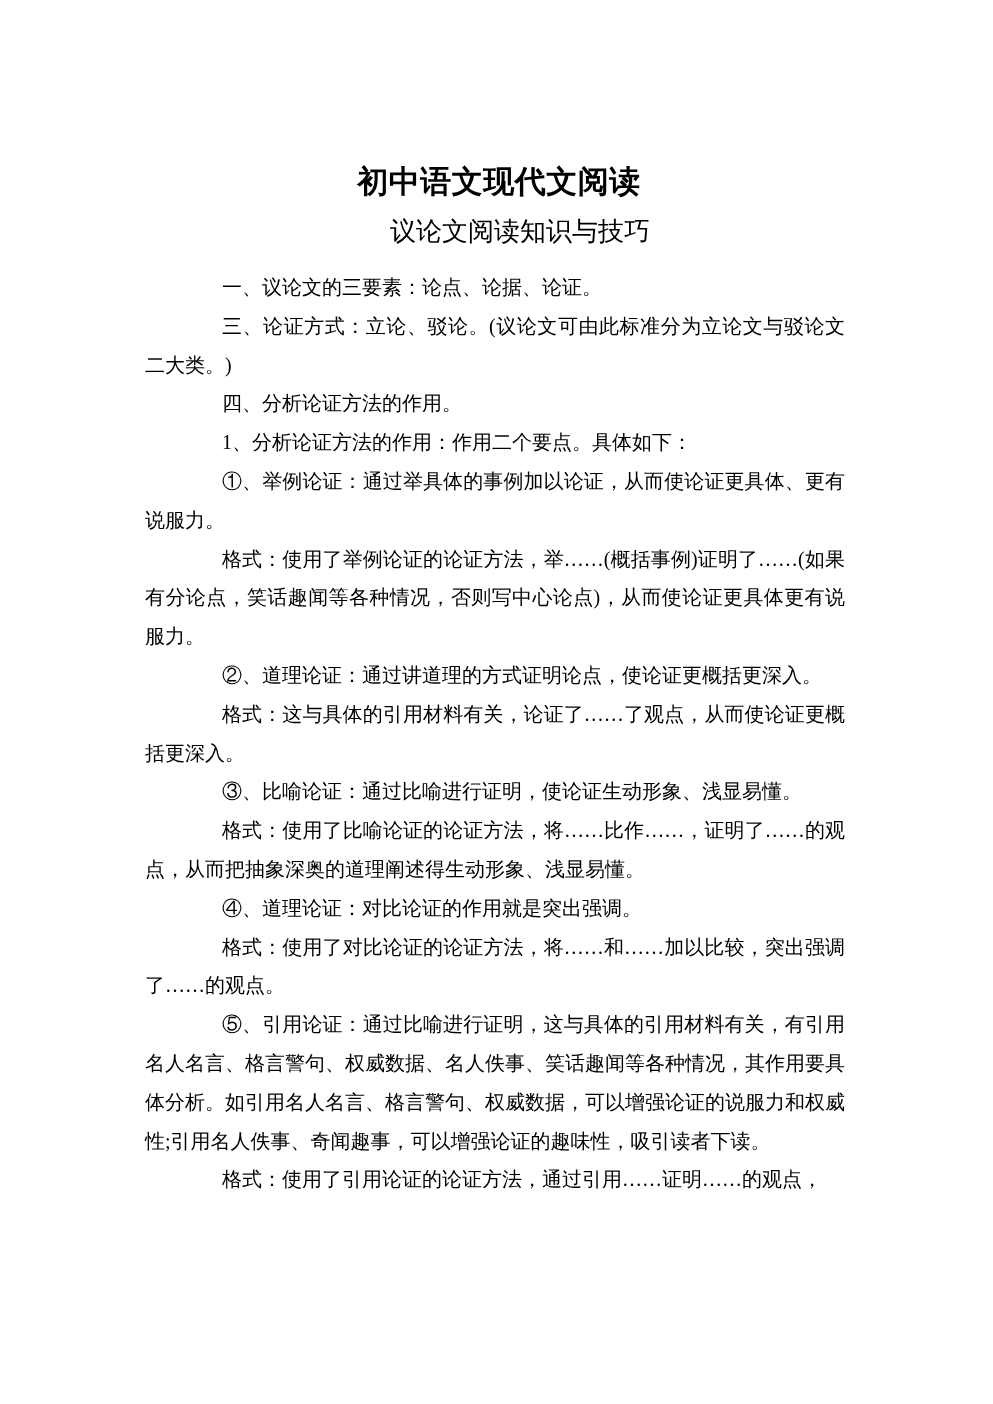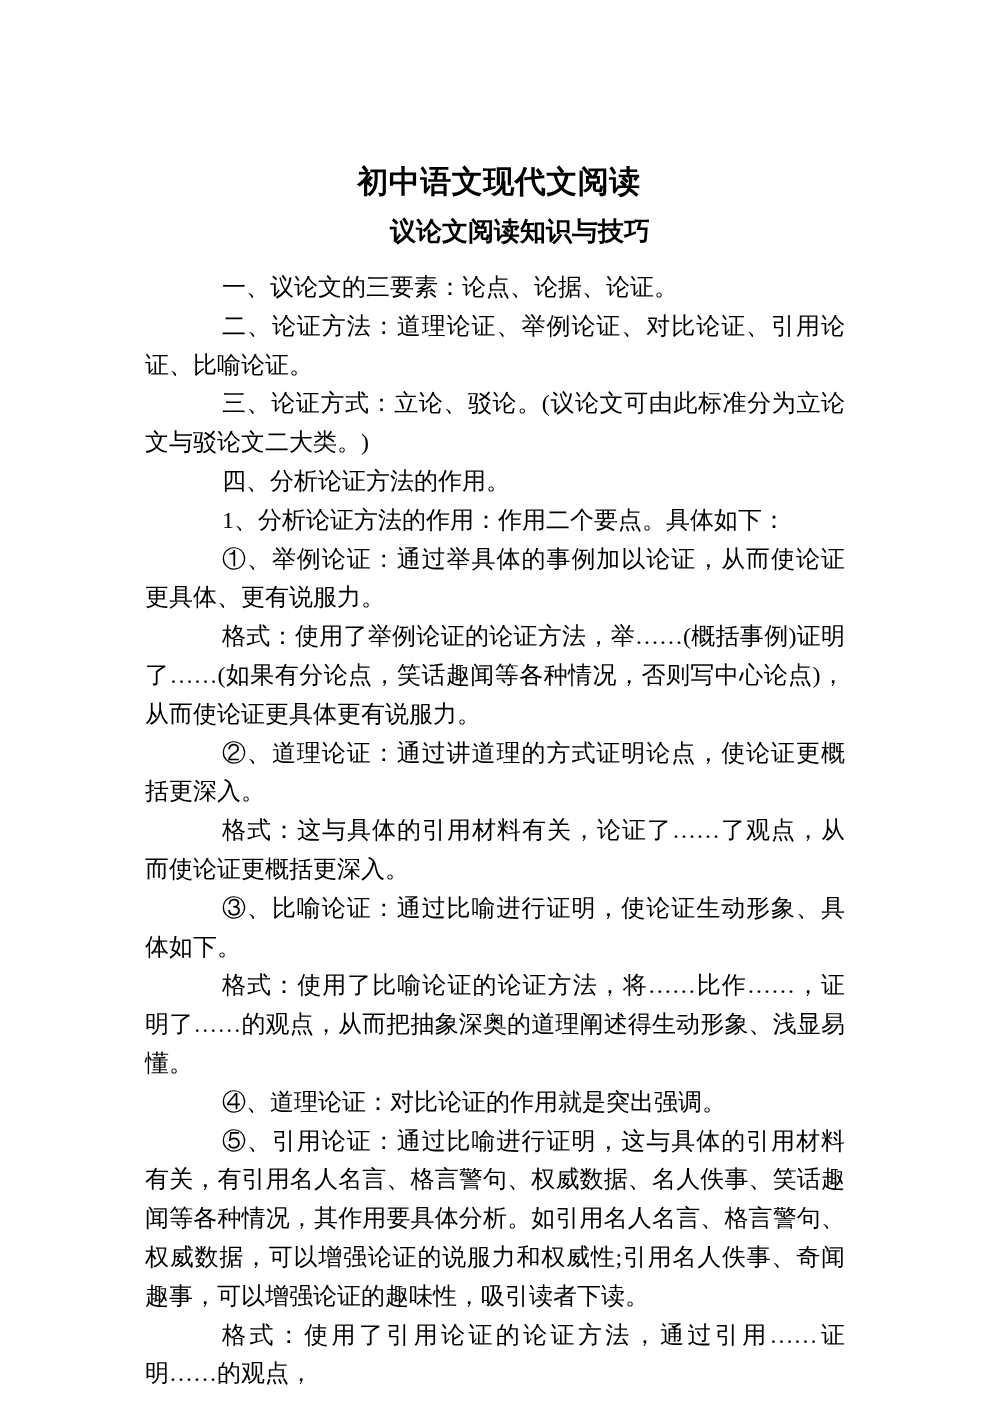--- a/index.html
+++ b/index.html
@@ -31,54 +31,54 @@
     line-height: 44px;
     text-align: center;
     letter-spacing: 0.5px;
     white-space: nowrap;
   }
   .doc-subtitle {
     margin: 8px 0 0 0;
     position: relative;
     left: 25px;
     font-size: 26px;
-    font-weight: bold;
+    font-weight: normal;
     line-height: 40px;
     text-align: center;
     white-space: nowrap;
   }
   .body-text {
     margin-top: 16px;
-    font-size: 24px;
+    font-size: 20px;
     line-height: 38.8px;
     text-align: justify;
   }
   .body-text p.para {
     margin: 0;
     padding: 0;
     text-indent: 77px;
   }
 </style>
 </head>
 <body>
 
 <div class="page">
   <div class="content">
     <h1 class="doc-title">初中语文现代文阅读</h1>
     <h2 class="doc-subtitle">议论文阅读知识与技巧</h2>
     <div class="body-text">
         <p class="para">一、议论文的三要素：论点、论据、论证。</p>
-        <p class="para">二、论证方法：道理论证、举例论证、对比论证、引用论证、比喻论证。</p>
         <p class="para">三、论证方式：立论、驳论。(议论文可由此标准分为立论文与驳论文二大类。)</p>
         <p class="para">四、分析论证方法的作用。</p>
         <p class="para">1、分析论证方法的作用：作用二个要点。具体如下：</p>
         <p class="para">①、举例论证：通过举具体的事例加以论证，从而使论证更具体、更有说服力。</p>
         <p class="para">格式：使用了举例论证的论证方法，举……(概括事例)证明了……(如果有分论点，笑话趣闻等各种情况，否则写中心论点)，从而使论证更具体更有说服力。</p>
         <p class="para">②、道理论证：通过讲道理的方式证明论点，使论证更概括更深入。</p>
         <p class="para">格式：这与具体的引用材料有关，论证了……了观点，从而使论证更概括更深入。</p>
-        <p class="para">③、比喻论证：通过比喻进行证明，使论证生动形象、具体如下。</p>
+        <p class="para">③、比喻论证：通过比喻进行证明，使论证生动形象、浅显易懂。</p>
         <p class="para">格式：使用了比喻论证的论证方法，将……比作……，证明了……的观点，从而把抽象深奥的道理阐述得生动形象、浅显易懂。</p>
         <p class="para">④、道理论证：对比论证的作用就是突出强调。</p>
+        <p class="para">格式：使用了对比论证的论证方法，将……和……加以比较，突出强调了……的观点。</p>
         <p class="para">⑤、引用论证：通过比喻进行证明，这与具体的引用材料有关，有引用名人名言、格言警句、权威数据、名人佚事、笑话趣闻等各种情况，其作用要具体分析。如引用名人名言、格言警句、权威数据，可以增强论证的说服力和权威性;引用名人佚事、奇闻趣事，可以增强论证的趣味性，吸引读者下读。</p>
         <p class="para">格式：使用了引用论证的论证方法，通过引用……证明……的观点，</p>
       </div>
   </div>
 </div>
 
 </body></html>

